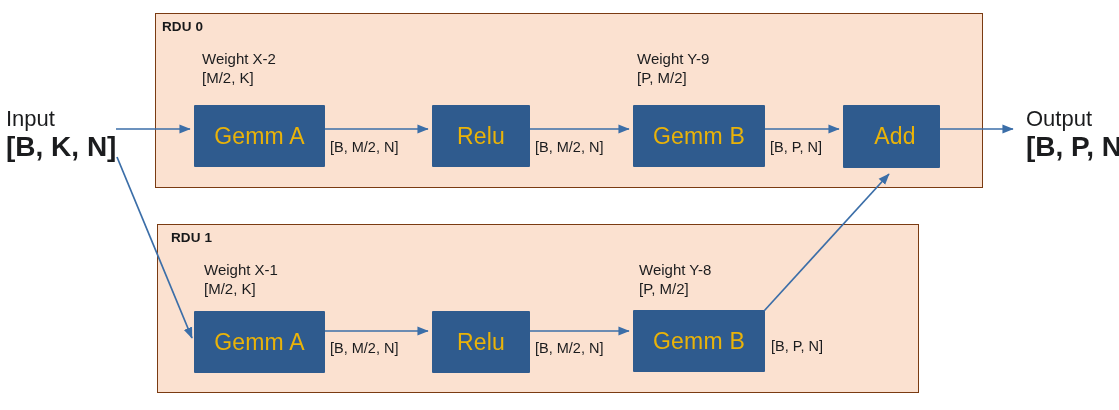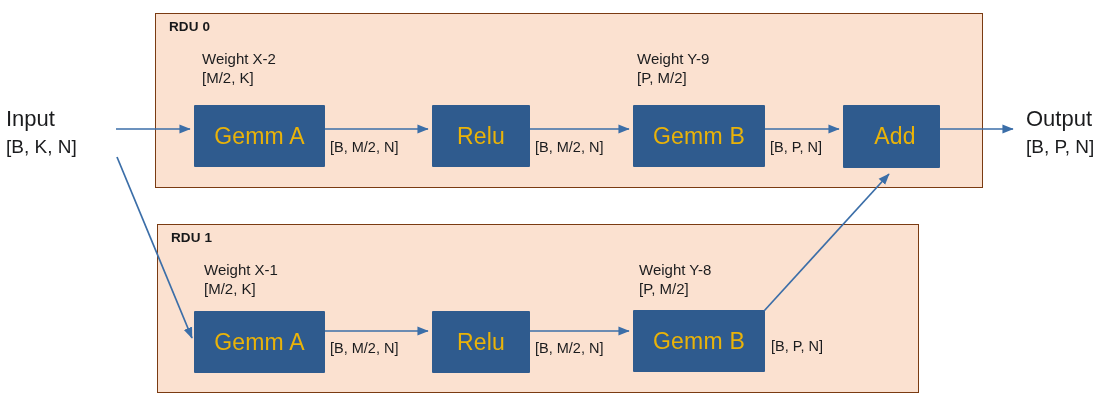--- a/index.html
+++ b/index.html
@@ -32,21 +32,21 @@
   #rdu1-panel{ left:157px; top:224px; width:762px; height:169px; }
 
   .rdu-title{
     position:absolute;
     font-size:13.5px;
     font-weight:bold;
     color:#17181A;
     letter-spacing:0.1px;
     white-space:nowrap;
   }
-  #rdu0-title{ left:169px; top:19px; }
+  #rdu0-title{ left:162px; top:19px; }
   #rdu1-title{ left:171px; top:230px; }
 
   
   .weight-label{
     position:absolute;
     font-size:15px;
     line-height:19px;
     color:#1B1C1E;
     white-space:nowrap;
   }
@@ -95,21 +95,21 @@
   
   .io-text{
     position:absolute;
     font-size:22px;
     line-height:28px;
     color:#1B1C1E;
     white-space:nowrap;
   }
   #io-input { left:6px;    top:105px; }
   #io-output{ left:1026px; top:105px; }
-  .io-text .shape{ display:block; font-size:19px; }
+  .io-text .shape{ display:block; font-size:28px;font-weight:bold; }
 </style>
 </head>
 <body>
 
 <div id="canvas">
 
   <div class="rdu-panel" id="rdu0-panel"></div>
   <div class="rdu-title" id="rdu0-title">RDU 0</div>
 
   <div class="weight-label" id="w-x0">

